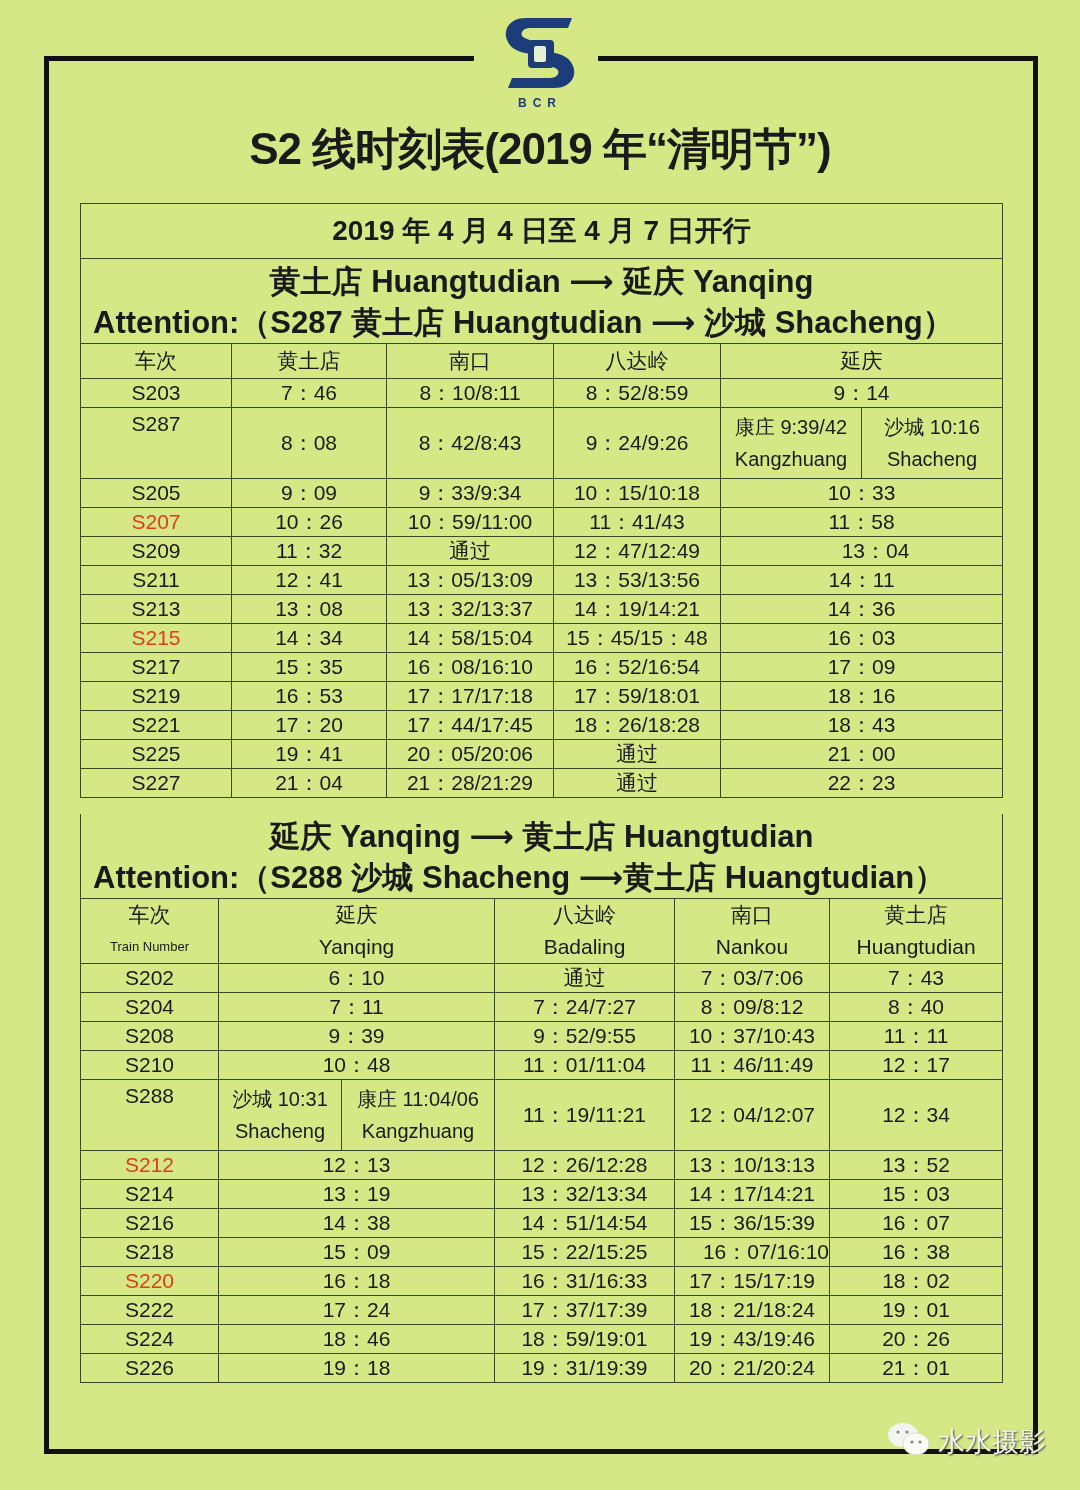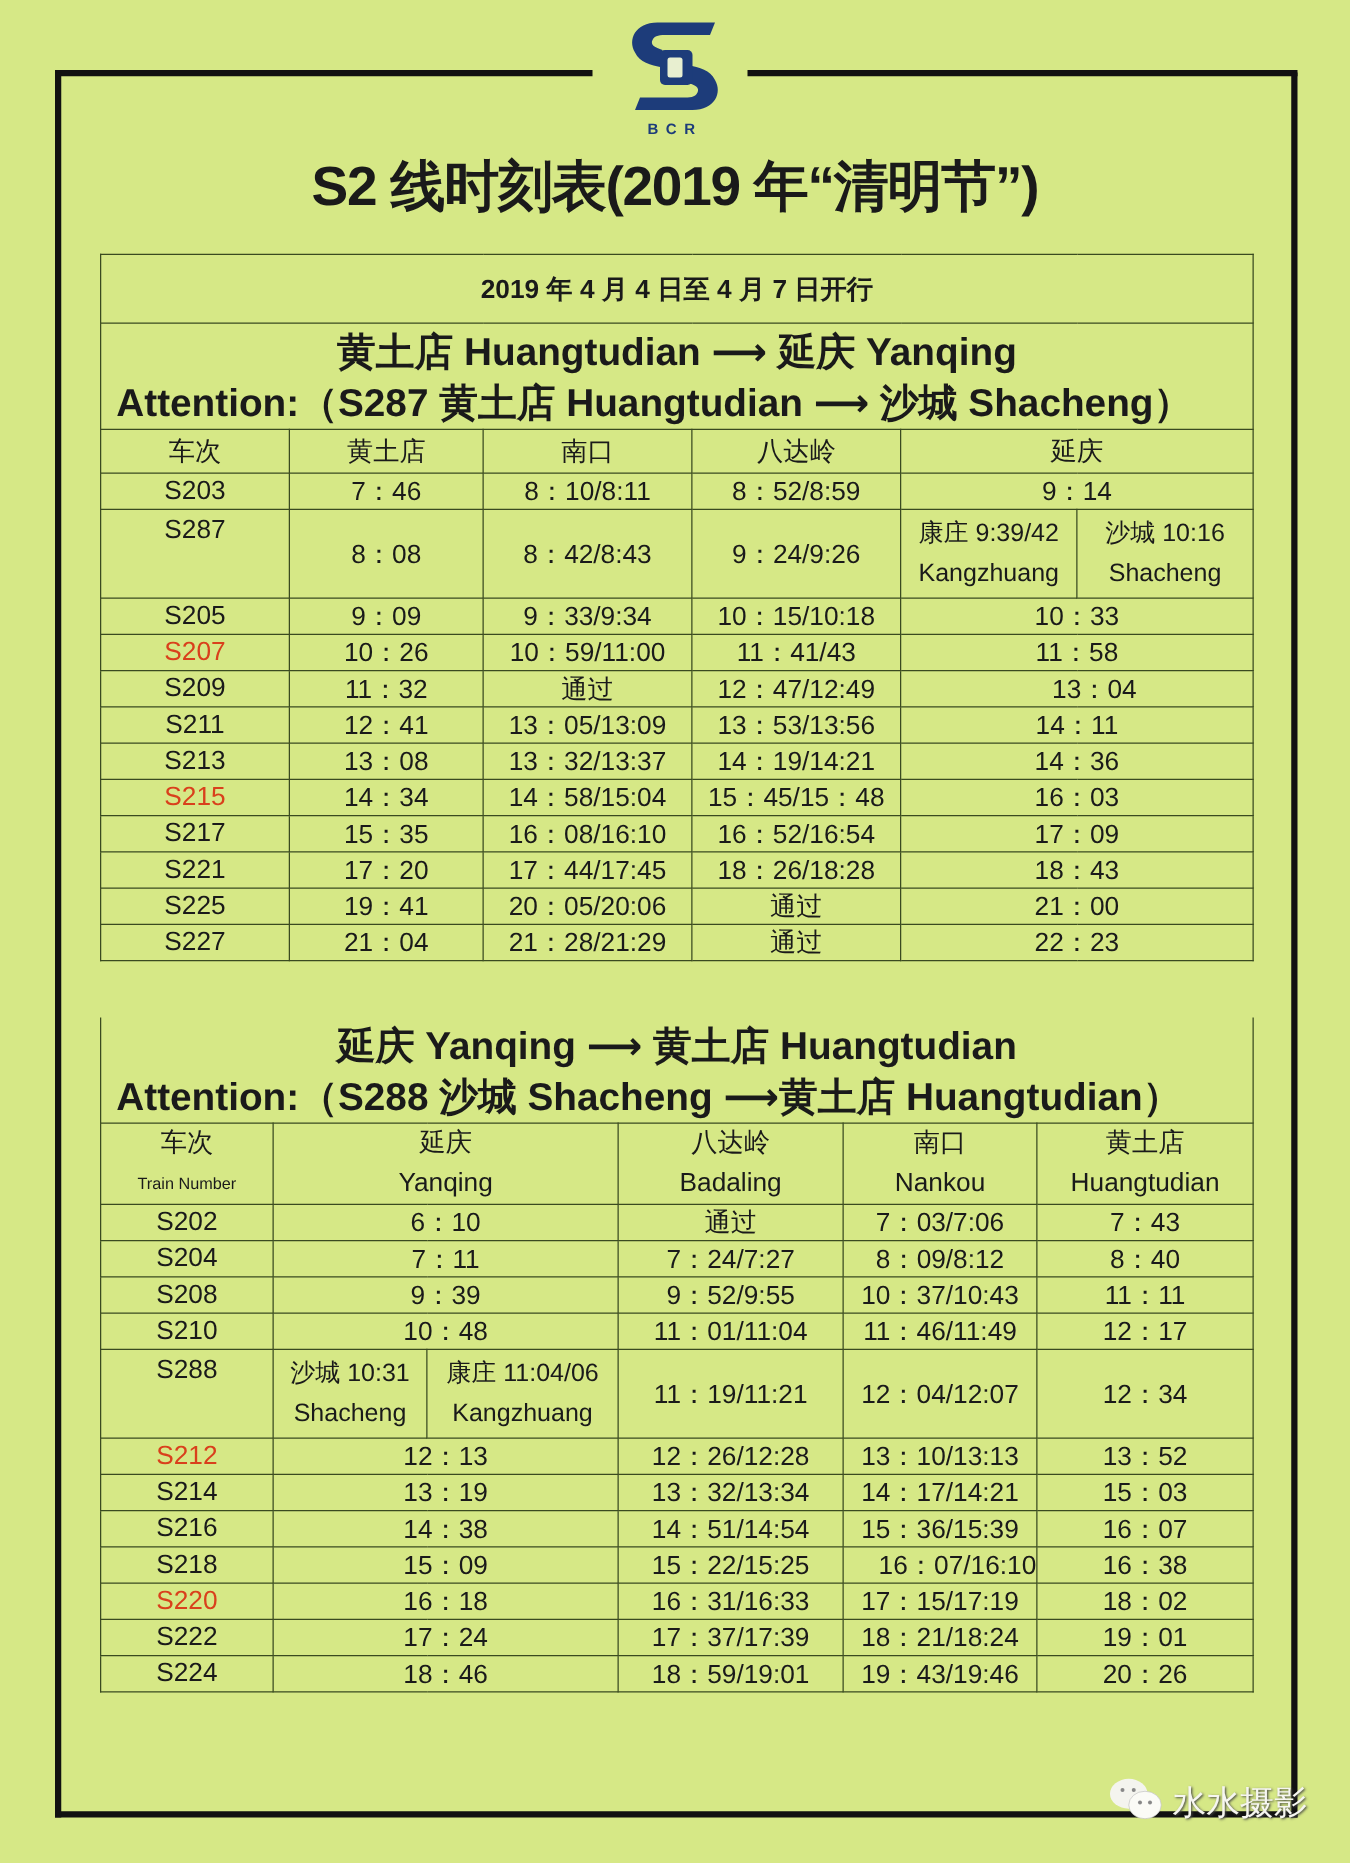--- a/index.html
+++ b/index.html
@@ -13,21 +13,21 @@
   }
   .frame-top-left { position:absolute; left:44px; top:56px; width:430px; height:5px; background:#111; }
   .frame-top-right { position:absolute; left:598px; top:56px; width:440px; height:5px; background:#111; }
   .logo { position:absolute; left:490px; top:10px; width:100px; height:105px; }
   .logo-text { position:absolute; left:0; top:86px; width:100px; text-align:center; font-size:12px; font-weight:bold; letter-spacing:6px; color:#1d3c7a; }
   .title { position:absolute; left:0; top:120px; width:1080px; text-align:center; font-size:44px; font-weight:bold; letter-spacing:-1px; }
   table { border-collapse:collapse; position:absolute; left:80px; width:922px; table-layout:fixed; }
   td { border:1.5px solid #3a4a20; text-align:center; font-size:21px; padding:0; height:28px; white-space:nowrap; }
   .t1 { top:203px; }
   .t2 { top:886px; }
-  .banner { font-size:21px; font-weight:bold; height:54px; }
+  .banner { font-size:28px; font-weight:bold; height:54px; }
   .route { font-size:31px; font-weight:bold; line-height:41px; padding-top:2px; }
   .route .l2 { text-align:left; padding-left:12px; }
   .hdr { font-size:21px; }
   .red { color:#d9401c; }
   .sub { font-size:20px; line-height:32px; }
   .wm-icon { position:absolute; left:886px; top:1420px; }
   .wm-text { position:absolute; left:938px; top:1424px; font-size:27px; color:#f6f6f0; text-shadow:1px 1px 2px #444; }
 </style>
 </head>
 <body>
@@ -140,20 +140,27 @@
         <td colspan="2" style="height: 27px;">16：03</td>
       </tr>
       <tr>
         <td style="height: 27px;">S217</td>
         <td style="height: 27px;">15：35</td>
         <td style="height: 27px;">16：08/16:10</td>
         <td style="height: 27px;">16：52/16:54</td>
         <td colspan="2" style="height: 27px; margin-top: 20px;">17：09</td>
       </tr>
       <tr>
+        <td style="height: 27px;">S219</td>
+        <td style="height: 27px;">16：53</td>
+        <td style="height: 27px;">17：17/17:18</td>
+        <td style="height: 27px;">17：59/18:01</td>
+        <td colspan="2" style="height: 27px;">18：16</td>
+      </tr>
+      <tr>
         <td style="height: 27px;">S221</td>
         <td style="height: 27px;">17：20</td>
         <td style="height: 27px;">17：44/17:45</td>
         <td style="height: 27px;">18：26/18:28</td>
         <td colspan="2" style="height: 27px;">18：43</td>
       </tr>
       <tr>
         <td style="height: 27px;">S225</td>
         <td style="height: 27px;">19：41</td>
         <td style="height: 27px;">20：05/20:06</td>
@@ -293,20 +300,27 @@
         <td style="height: 27px;">17：37/17:39</td>
         <td style="height: 27px;">18：21/18:24</td>
         <td style="height: 27px;">19：01</td>
       </tr>
       <tr>
         <td style="height: 27px;">S224</td>
         <td colspan="2" style="height: 27px;">18：46</td>
         <td style="height: 27px;">18：59/19:01</td>
         <td style="height: 27px;">19：43/19:46</td>
         <td style="height: 27px;">20：26</td>
+      </tr>
+      <tr>
+        <td style="height: 27px;">S226</td>
+        <td colspan="2" style="height: 27px;">19：18</td>
+        <td style="height: 27px;">19：31/19:39</td>
+        <td style="height: 27px;">20：21/20:24</td>
+        <td style="height: 27px;">21：01</td>
       </tr>
     </tbody>
 </table>
 
 <div class="wm-icon">
   <svg width="50" height="40" viewBox="0 0 50 40">
     <ellipse cx="17" cy="15" rx="15" ry="12" fill="#f4f4ee"></ellipse>
     <ellipse cx="30" cy="24" rx="13" ry="11" fill="#fbfbf6" stroke="#bbb" stroke-width="0.5"></ellipse>
     <circle cx="12" cy="12" r="1.6" fill="#888"></circle>
       <circle cx="21" cy="12" r="1.6" fill="#888"></circle>

